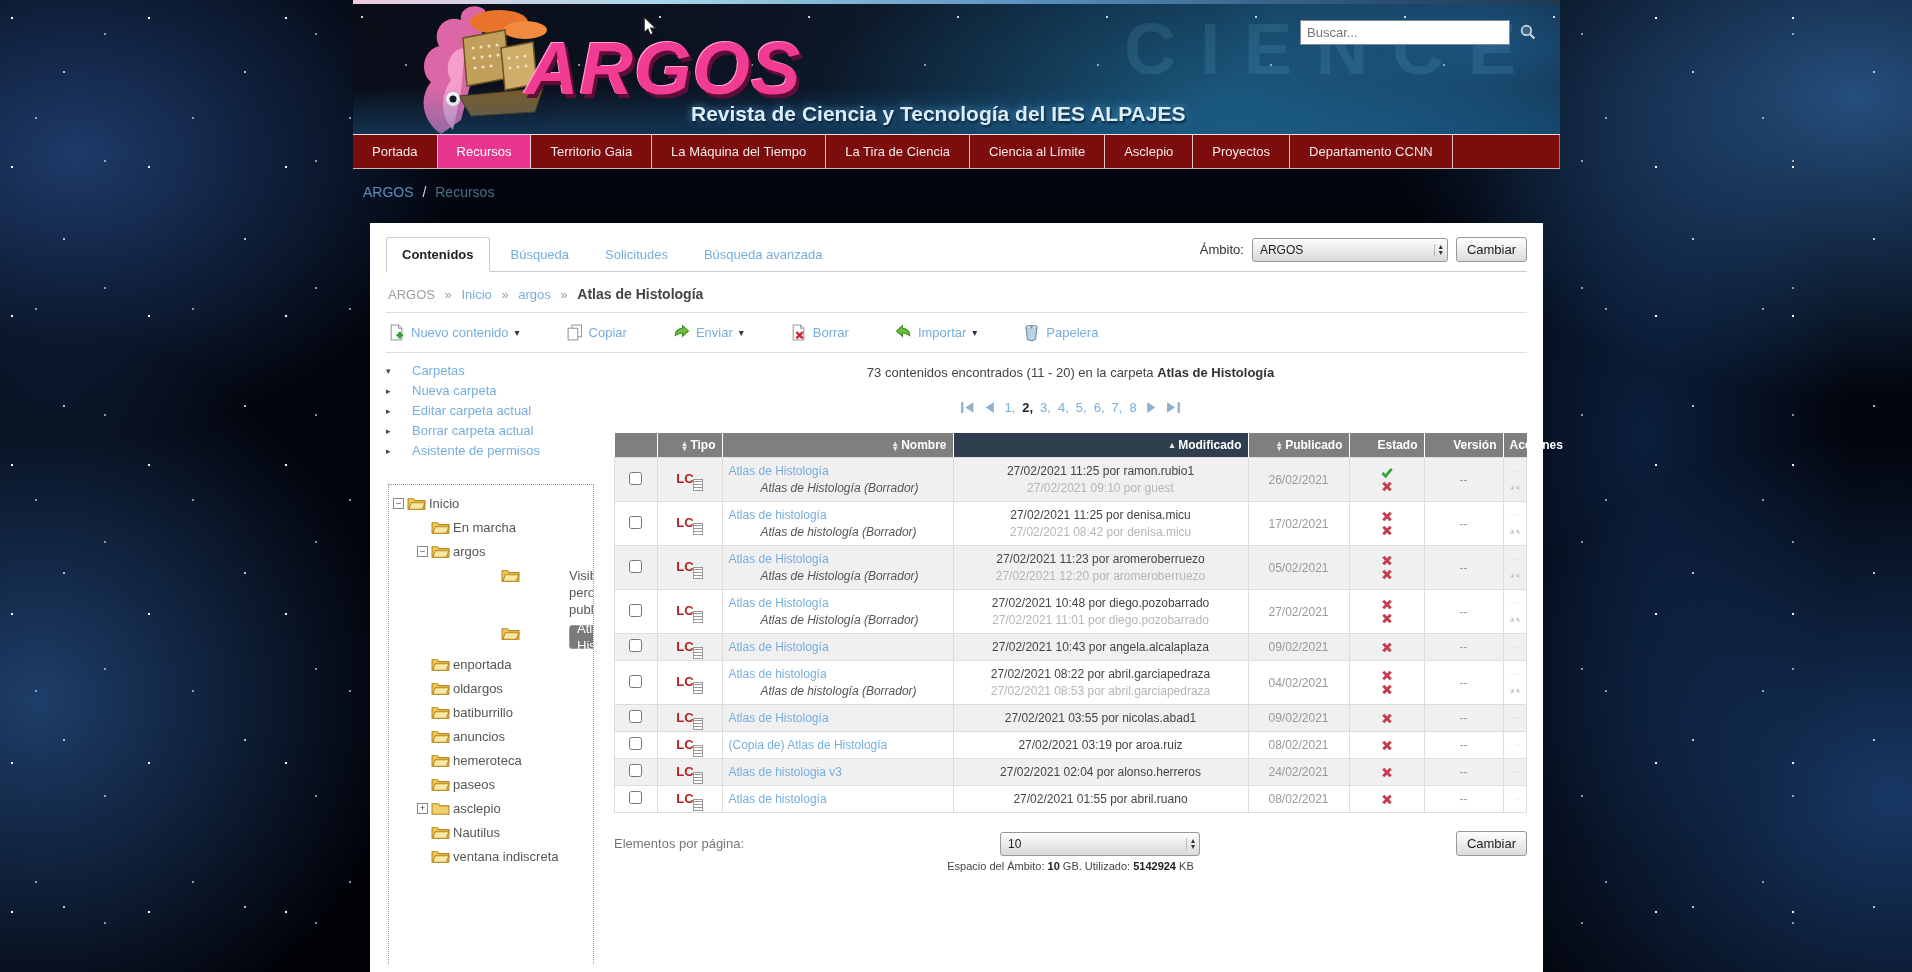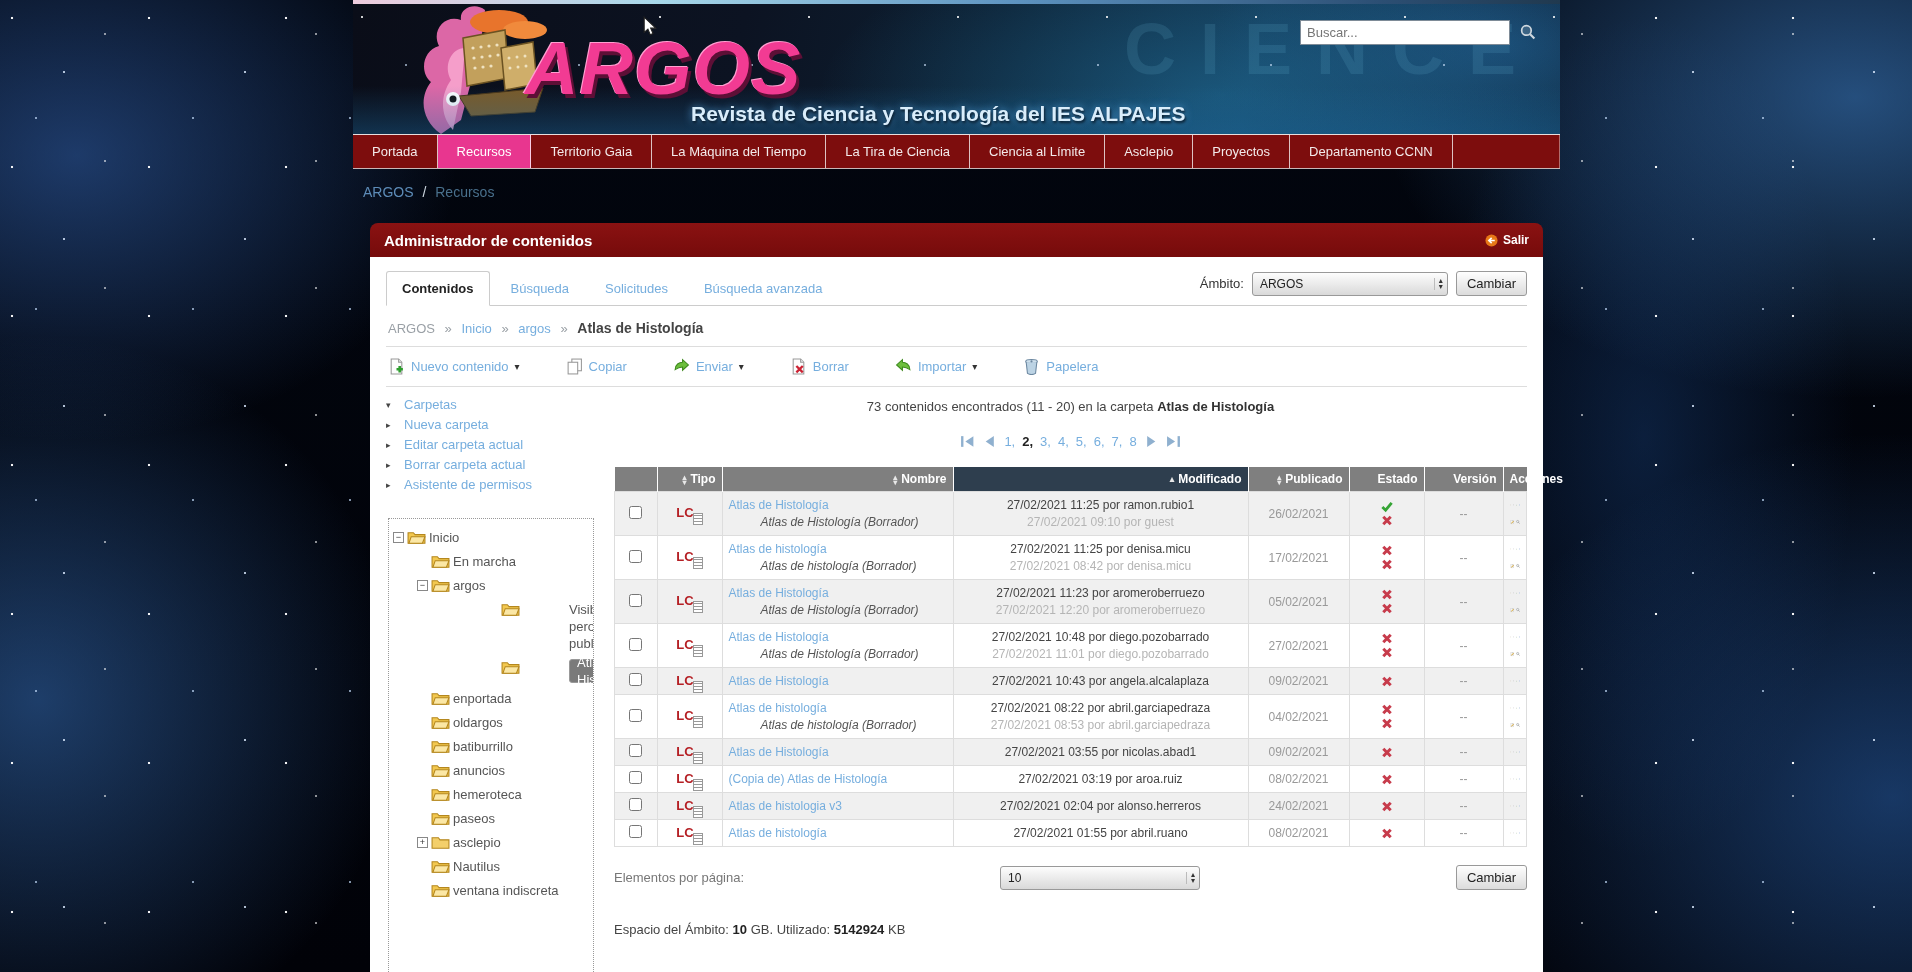--- a/index.html
+++ b/index.html
@@ -98,21 +98,21 @@
   .toolbar{display:flex;align-items:center;gap:46px;margin:11px 2px;}
   .tool{display:flex;align-items:center;gap:6px;cursor:pointer;}
   .tool svg{width:17px;height:17px;}
   .tool .lbl{color:#76aede;font-size:13px;}
   .caret{font-size:10px;color:#333;}
   .caret::after{content:"▾";}
   
   .content{display:flex;margin-top:8px;}
   .leftcol{width:220px;flex-shrink:0;}
   .sidelinks{list-style:none;margin:2px 0 0;padding:0;}
-  .sidelinks li{display:flex;align-items:center;gap:10px;margin-bottom:5px;cursor:pointer;}
+  .sidelinks li{display:flex;align-items:center;gap:18px;margin-bottom:5px;cursor:pointer;}
   .mark{font-size:9px;color:#444;width:8px;}
   .mark.open::after{content:"▾";}
   .mark.closed::after{content:"▸";}
   .sidelinks .l{color:#76aede;font-size:13px;}
   .treebox{margin-top:26px;margin-left:2px;width:206px;height:480px;box-sizing:border-box;
     border:1px dotted #999;border-bottom:0;background:#fff;padding:10px 2px;overflow:hidden;}
   .tnode{display:flex;align-items:flex-start;margin-bottom:7px;line-height:17px;}
   .tnode.d0{margin-left:2px;} .tnode.d1{margin-left:26px;} .tnode.d2{margin-left:50px;gap:46px;}
   .exp{width:11px;height:11px;flex-shrink:0;margin:3px 3px 0 0;box-sizing:border-box;
     font-size:9px;line-height:9px;text-align:center;color:#333;}
@@ -158,21 +158,21 @@
   .c-name a{color:#76aede;text-decoration:none;cursor:pointer;}
   .draft{font-style:italic;color:#555;padding:3px 0 1px 32px;}
   .m1{color:#444;} .m2{color:#b5b5b5;padding-top:3px;}
   .st{width:14px;height:13px;display:block;margin:1px auto;}
   .actline{display:flex;gap:2px;margin:1px 0;}
   .ai{width:16px;height:16px;cursor:pointer;}
   
   .perpage{display:flex;justify-content:space-between;align-items:center;gap:9px;margin-top:18px;}
   .perpage .lbl{font-size:13px;color:#777;}
   .perpage .sel{width:200px;}
-  .space-info{font-size:13px;color:#444;margin-top:32px;}
+  .space-info{text-align:center;font-size:11px;color:#444;margin-top:4px;}
   .space-info b{color:#222;}
 </style>
 </head>
 <body>
 
 <svg width="0" height="0" style="position:absolute" aria-hidden="true">
   <defs>
     <symbol id="i-folder" viewBox="0 0 18 14">
       <path d="M1 2.5h5l1.6 1.8H17v8.2H1z" fill="#f3c84f" stroke="#b4871e" stroke-width="1"></path>
       <path d="M4 6.2h13l-2.4 6.3H1.8z" fill="#fbe7a5" stroke="#b4871e" stroke-width="1"></path>
@@ -324,29 +324,20 @@
       <div class="nav-fill"></div>
     </div>
 
     <div class="site-crumb">
       <span class="root">ARGOS</span>
       <span class="sep">/</span>
       <span class="cur">Recursos</span>
     </div>
 
     <div class="panel">
-      <div class="panel-header">
-        <div class="panel-title">Administrador de contenidos</div>
-        <div class="exit">
-          <svg>
-              <use href="#i-exit"></use>
-            </svg>
-          <span>Salir</span>
-        </div>
-      </div>
       <div class="panel-body">
 
         <div class="tabs-row">
           <div class="tabs">
             <div class="tab active">Contenidos</div>
             <div class="tab">Búsqueda</div>
             <div class="tab">Solicitudes</div>
             <div class="tab">Búsqueda avanzada</div>
           </div>
           <div class="ambito">

